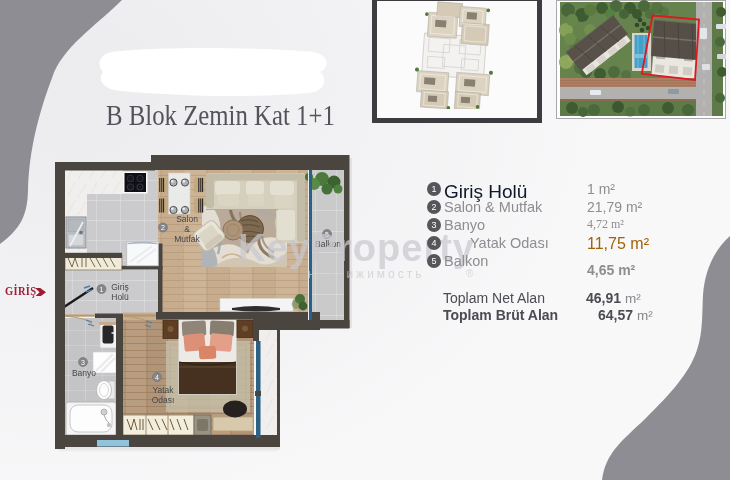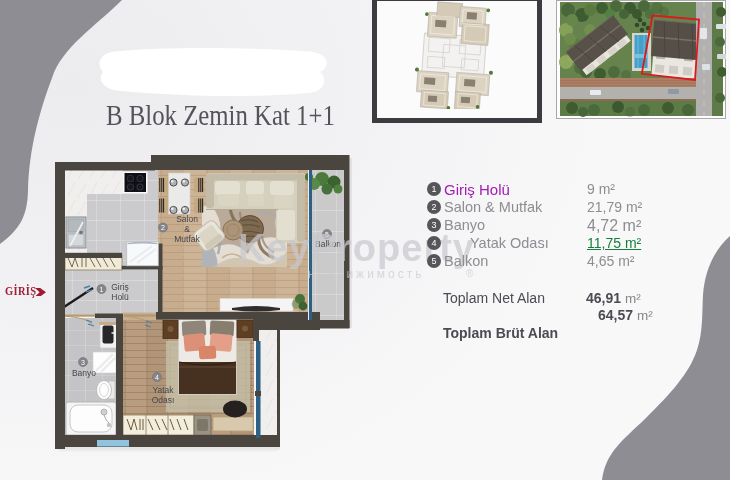--- a/index.html
+++ b/index.html
@@ -516,36 +516,36 @@
   <text x="328" y="247" font-size="8.5" fill="#47474b" text-anchor="middle">Balkon</text>
 </svg>
 
 <div class="abs" style="left:238px;top:227px;font-size:38px;color:rgba(200,200,206,0.72);letter-spacing:1px;white-space:nowrap;font-weight:bold;">KeyProperty</div>
 
 <div class="abs" style="left:308px;top:267px;font-size:12px;color:rgba(200,200,206,0.68);letter-spacing:3px;white-space:nowrap;">недвижимость</div>
 
 <div class="abs" style="left:466px;top:268px;font-size:10px;color:rgba(200,200,206,0.68);">®</div>
 
 <div class="abs" style="left:427px;top:182px;width:14px;height:14px;border-radius:50%;background:#55555a;color:#fff;font-size:9px;line-height:14px;text-align:center;">1</div>
-<div class="abs" style="left:444px;top:181px;font-size:15px;color:#a21caf;">Giriş Holü</div>
-<div class="abs" style="left:587px;top:181px;font-size:14px;color:#8d8d92;">9 m²</div>
+<div class="abs" style="left:444px;top:181px;font-size:19px;color:#0f172a;">Giriş Holü</div>
+<div class="abs" style="left:587px;top:181px;font-size:14px;color:#8d8d92;">1 m²</div>
 
 <div class="abs" style="left:427px;top:200px;width:14px;height:14px;border-radius:50%;background:#55555a;color:#fff;font-size:9px;line-height:14px;text-align:center;">2</div>
 <div class="abs" style="left:444px;top:199px;font-size:14.5px;color:#8d8d92;">Salon &amp; Mutfak</div>
 <div class="abs" style="left:587px;top:199px;font-size:14px;color:#8d8d92;text-align:center;">21,79 m²</div>
 
 <div class="abs" style="left:427px;top:218px;width:14px;height:14px;border-radius:50%;background:#55555a;color:#fff;font-size:9px;line-height:14px;text-align:center;">3</div>
 <div class="abs" style="left:444px;top:217px;font-size:14.5px;color:#8d8d92;">Banyo</div>
-<div class="abs" style="left:587px;top:217px;font-size:16px;color:#8d8d92;">4,72 m²</div>
+<div class="abs" style="left:587px;top:217px;font-size:12px;color:#8d8d92;font-family:Liberation Serif, serif;">4,72 m²</div>
 
 <div class="abs" style="left:427px;top:236px;width:14px;height:14px;border-radius:50%;background:#55555a;color:#fff;font-size:9px;line-height:14px;text-align:center;">4</div>
 <div class="abs" style="left:444px;top:235px;font-size:14.5px;color:#8d8d92;margin-left:26px;">Yatak Odası</div>
-<div class="abs" style="left:587px;top:235px;font-size:14px;color:#15803d;text-decoration:underline;">11,75 m²</div>
+<div class="abs" style="left:587px;top:235px;font-size:16px;color:#a16207;">11,75 m²</div>
 
 <div class="abs" style="left:427px;top:254px;width:14px;height:14px;border-radius:50%;background:#55555a;color:#fff;font-size:9px;line-height:14px;text-align:center;">5</div>
 <div class="abs" style="left:444px;top:253px;font-size:14.5px;color:#8d8d92;">Balkon</div>
-<div class="abs" style="left:587px;top:253px;font-size:14px;color:#8d8d92;">4,65 m²</div>
+<div class="abs" style="left:587px;top:262px;font-size:14px;color:#8d8d92;font-weight:bold;">4,65 m²</div>
 
 <div class="abs" style="left:443px;top:290px;font-size:14px;font-weight:normal;color:#4b4b52;">Toplam Net Alan</div>
 <div class="abs" style="left:586px;top:290px;font-size:14px;font-weight:bold;color:#4b4b52;">46,91 <span style="font-weight:normal;color:#87878c;font-size:13.5px;">m²</span></div>
 
-<div class="abs" style="left:443px;top:307px;font-size:14px;font-weight:bold;color:#4b4b52;margin-top:18px;">Toplam Brüt Alan</div>
+<div class="abs" style="left:443px;top:307px;font-size:14px;font-weight:bold;color:#4b4b52;">Toplam Brüt Alan</div>
 <div class="abs" style="left:598px;top:307px;font-size:14px;font-weight:bold;color:#4b4b52;">64,57 <span style="font-weight:normal;color:#87878c;font-size:13.5px;">m²</span></div>
 
 </body></html>

